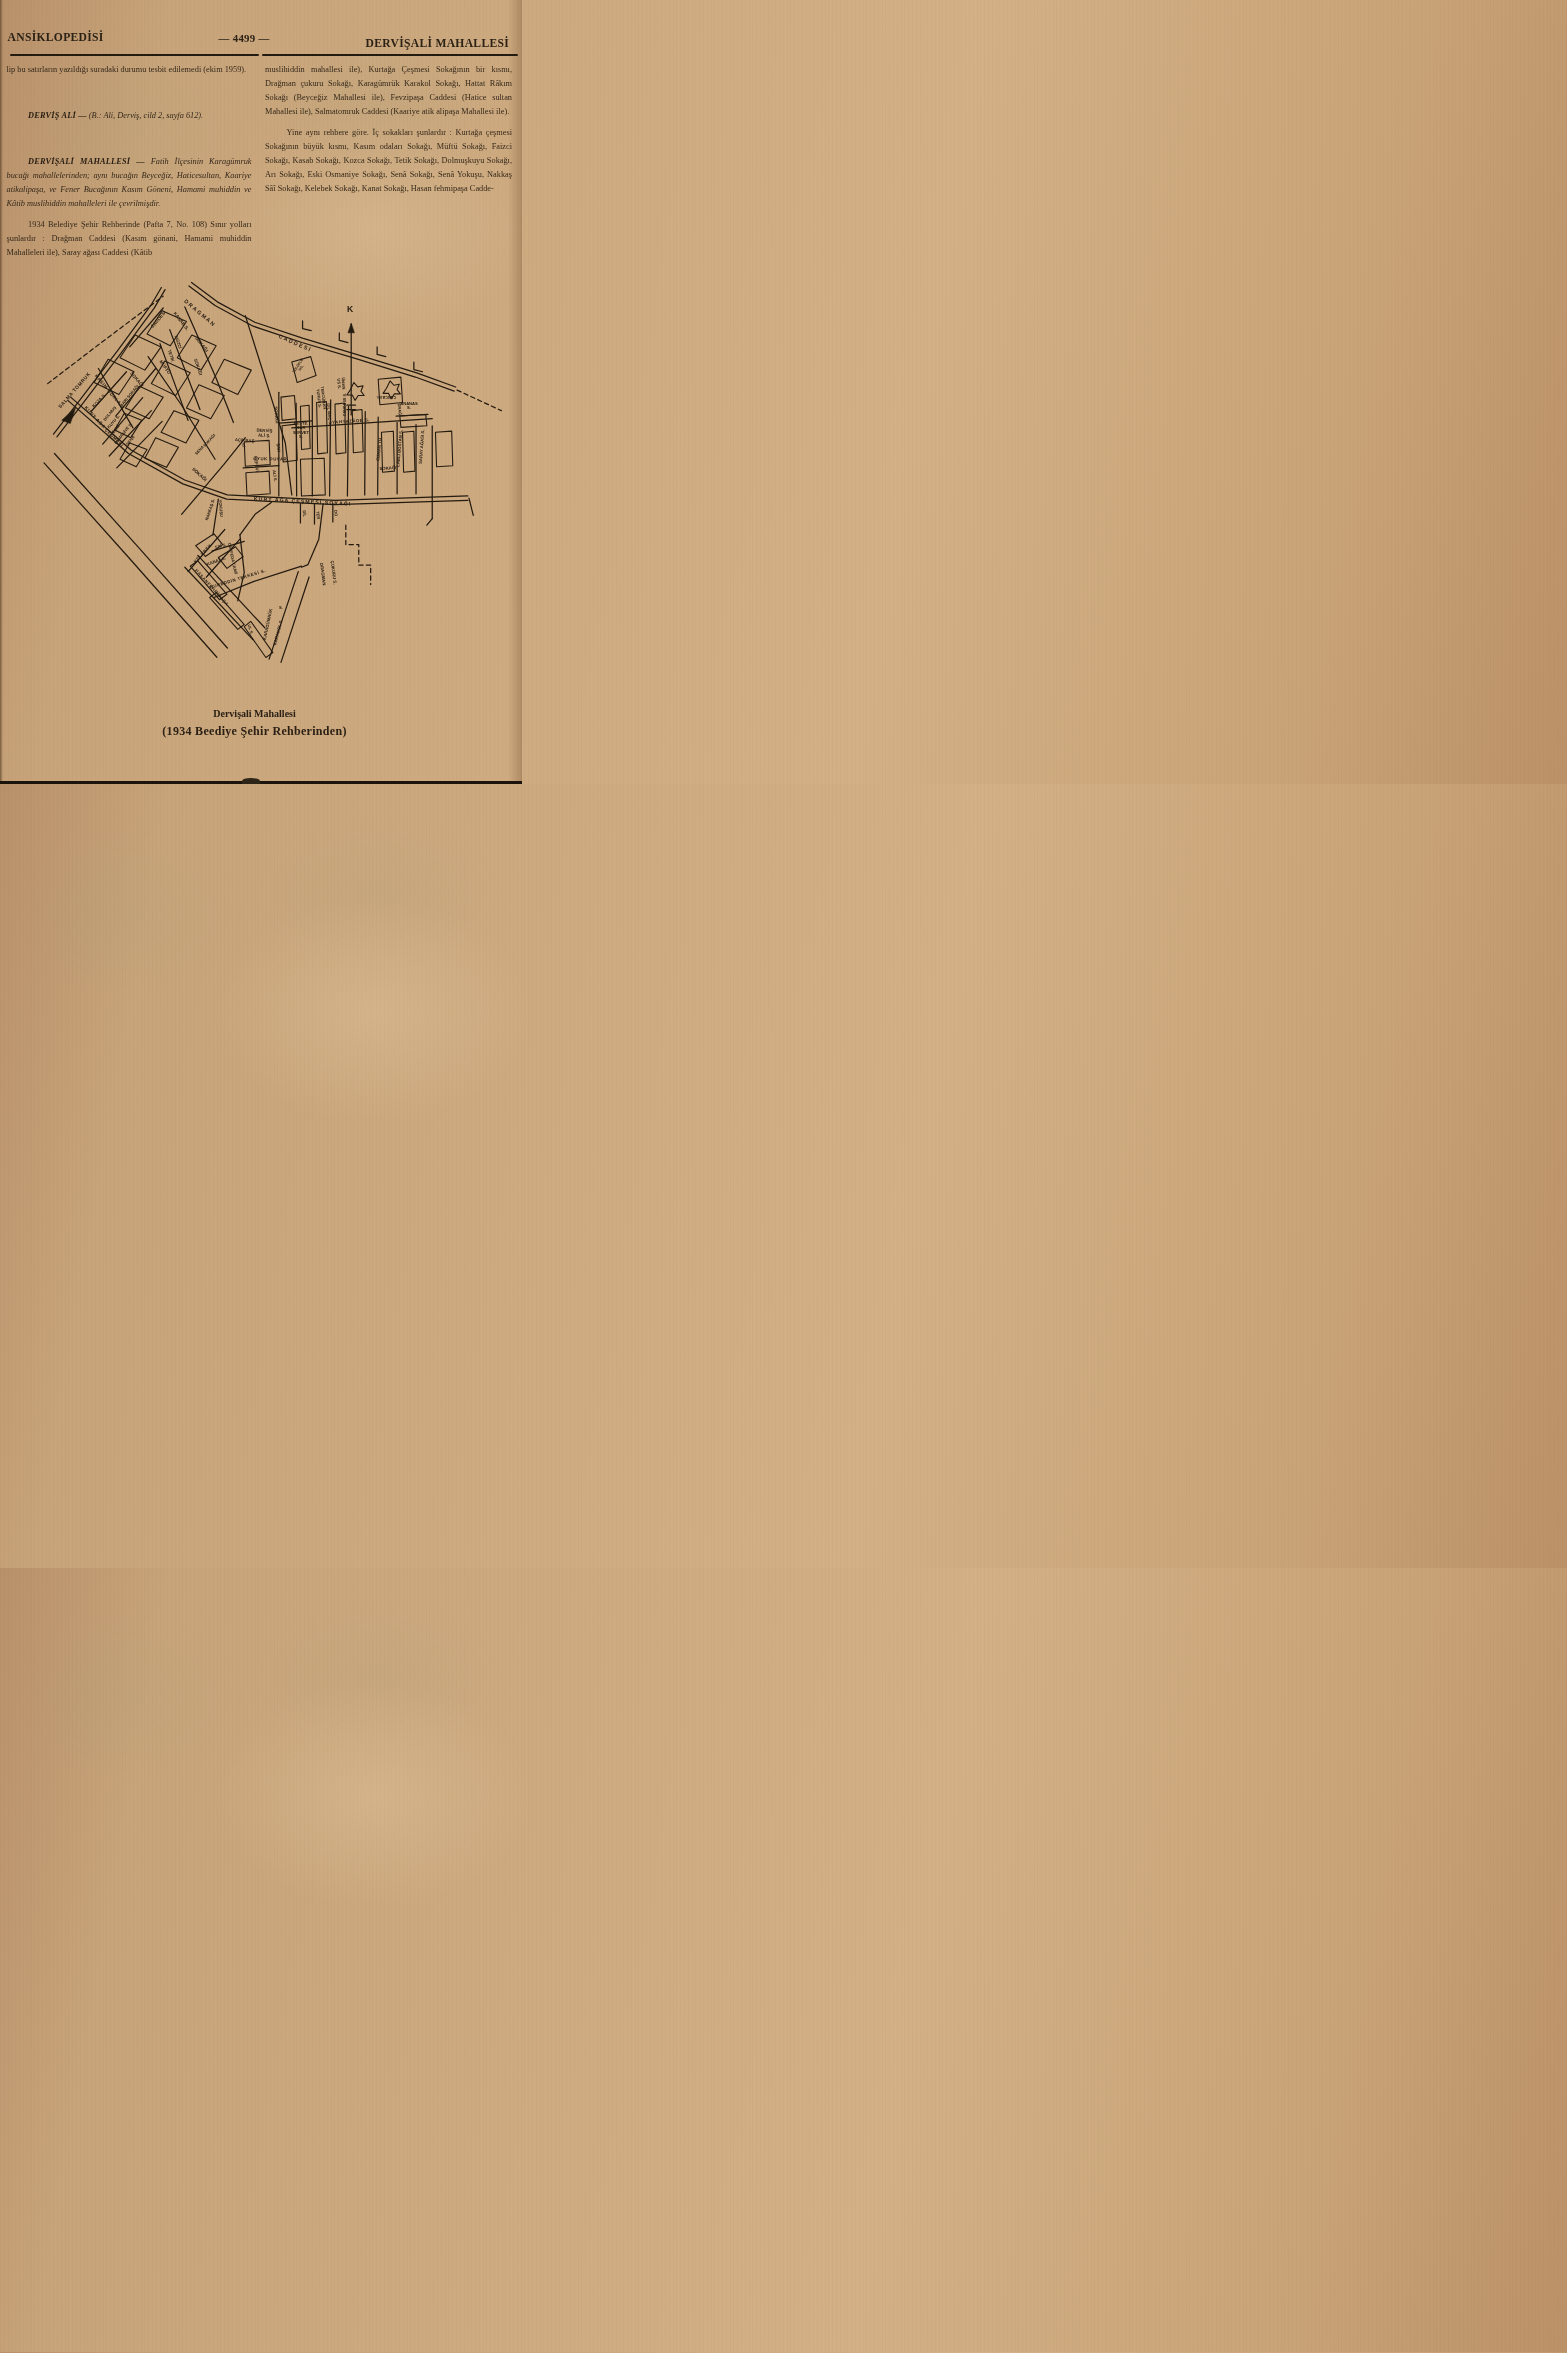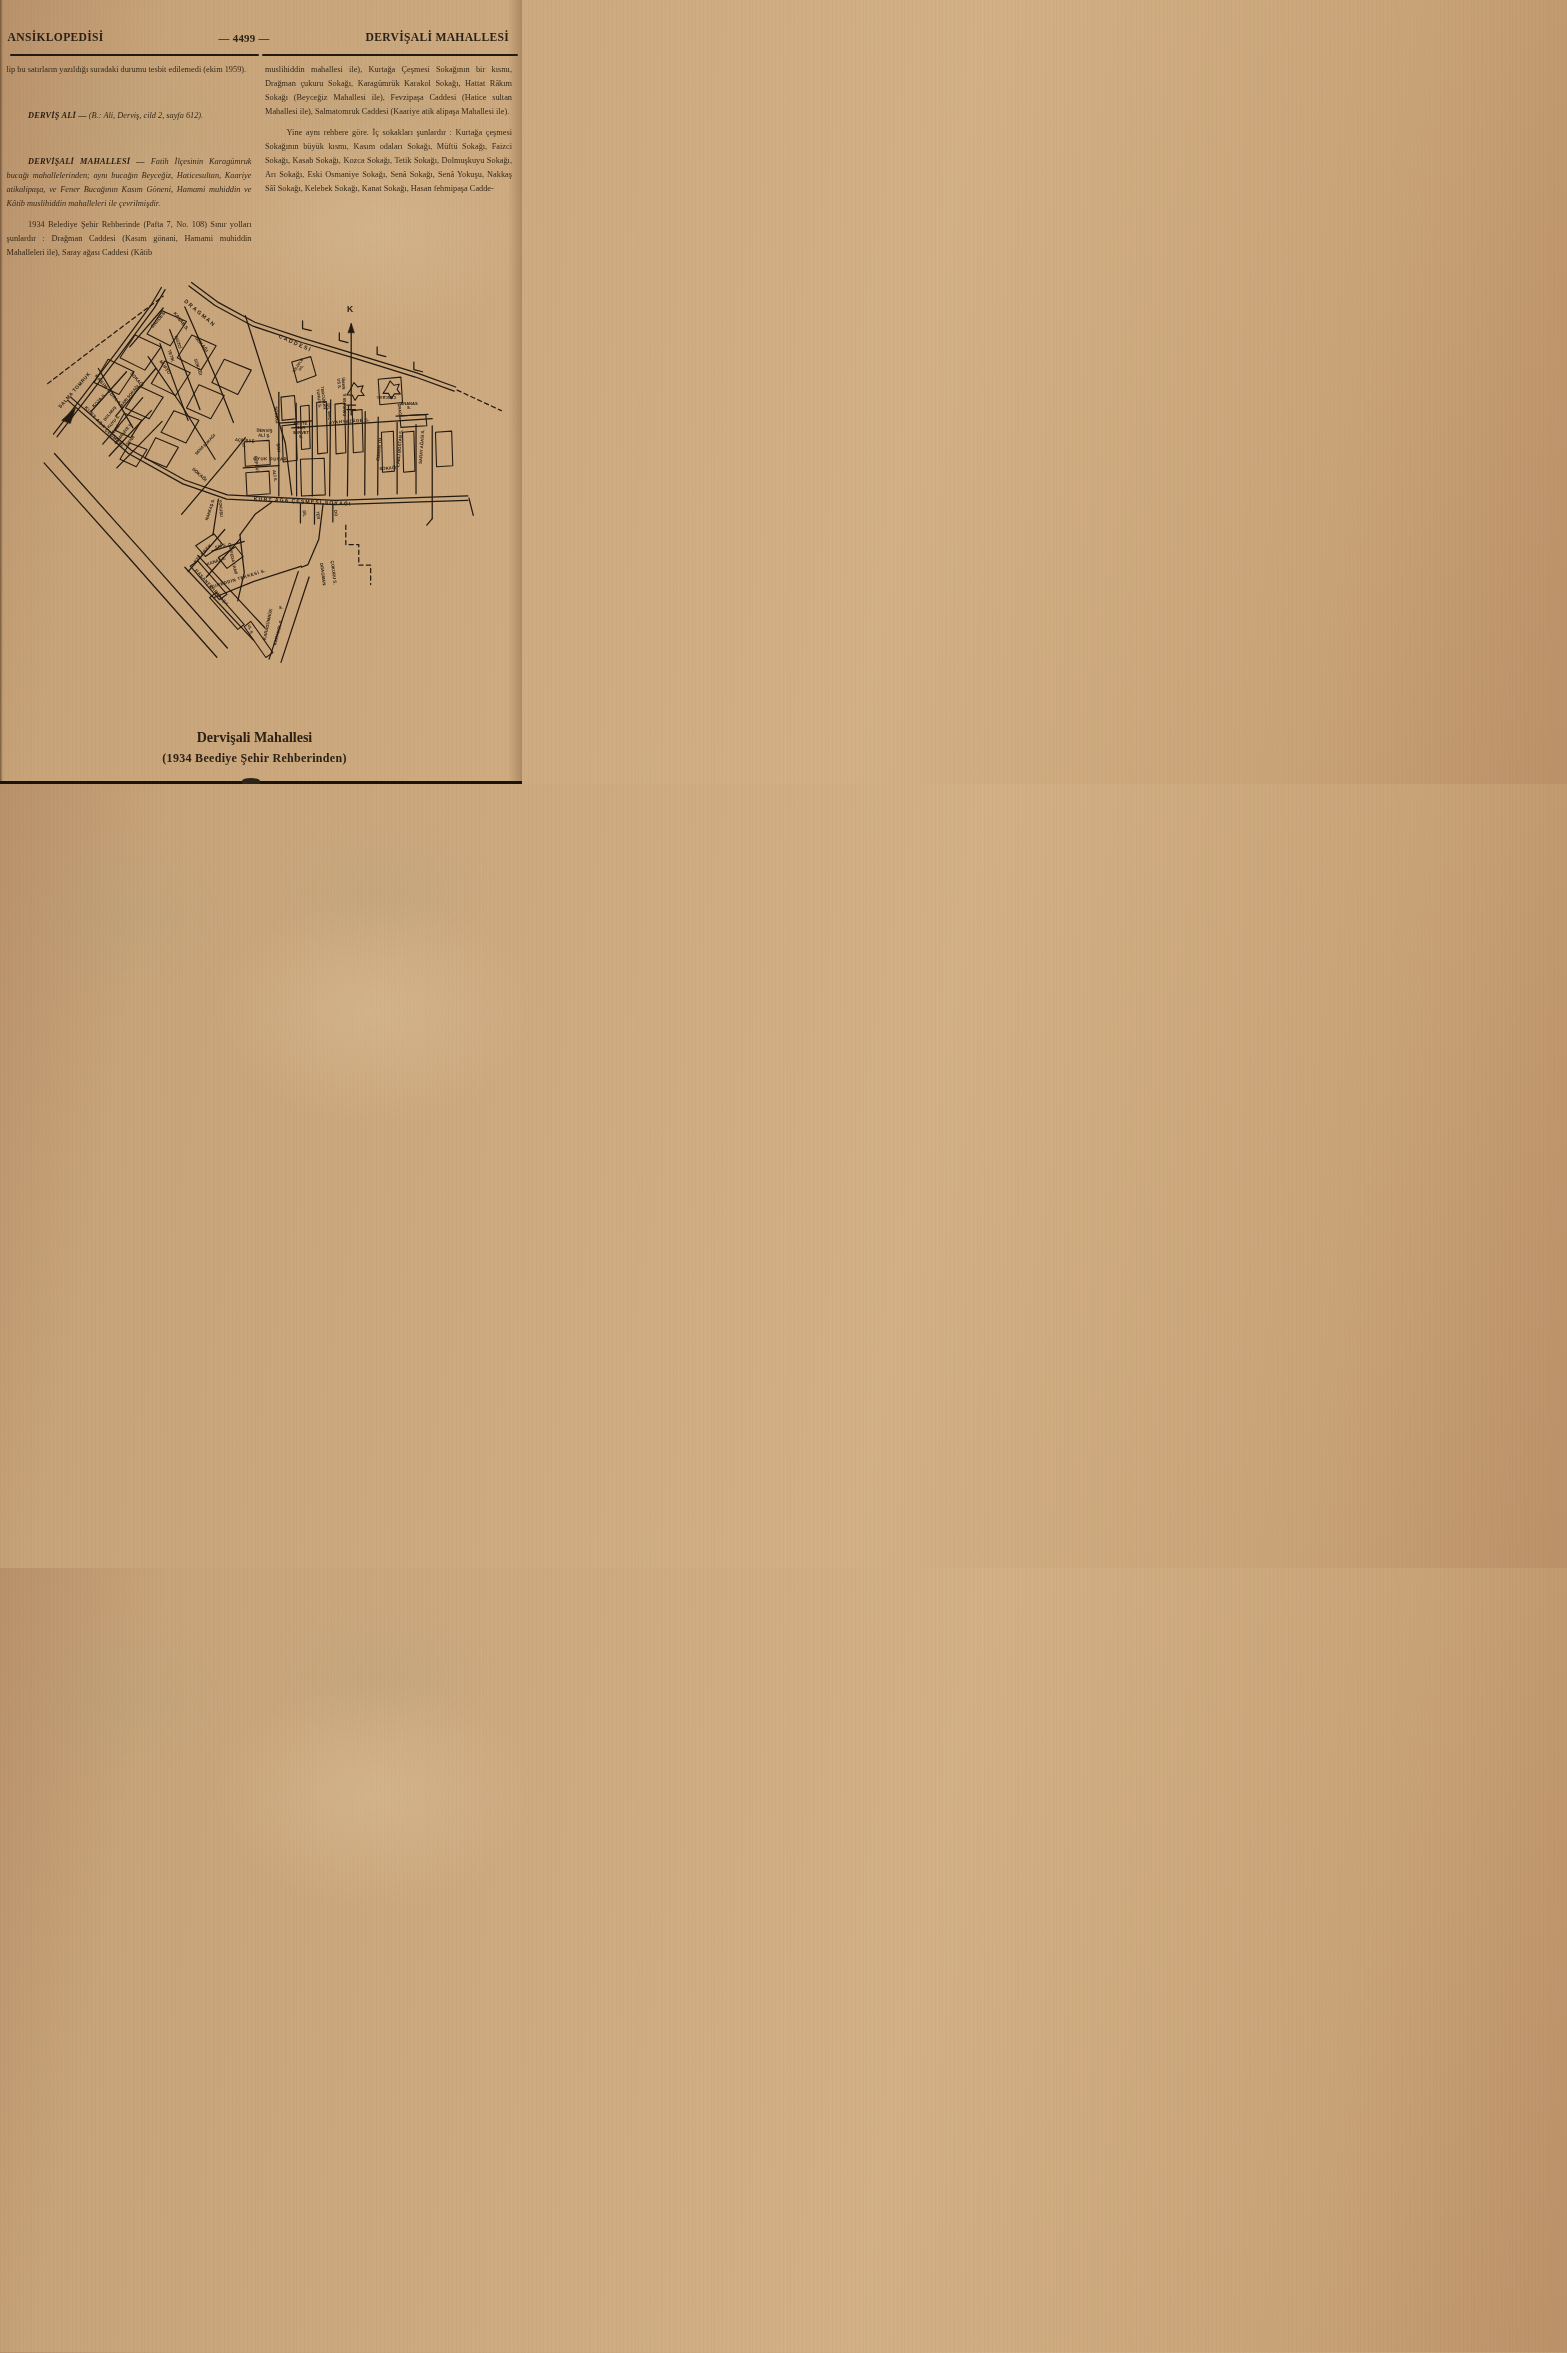--- a/index.html
+++ b/index.html
@@ -18,36 +18,36 @@
     background:linear-gradient(90deg, rgba(60,38,18,.55), rgba(60,38,18,0));}
   .edge-right{position:absolute;right:0;top:0;width:14px;height:100%;
     background:linear-gradient(270deg, rgba(90,55,25,.28), rgba(90,55,25,0));}
   .bottom-strip{position:absolute;left:0;bottom:0;width:100%;height:2.7px;background:#1b140d;}
   .bottom-blob{position:absolute;left:242px;bottom:0;width:18.4px;height:6px;border-radius:50% 50% 0 0;background:#2d2418;}
 
   .header{position:absolute;left:7.6px;right:10.8px;top:31px;height:18.4px;
     font-weight:bold;font-size:11.6px;letter-spacing:0.3px;color:#2b2115;text-decoration:underline;}
   .header .h-left{position:absolute;left:0;top:0;}
   .header .h-center{position:absolute;left:211px;top:1.1px;font-size:10.8px;}
-  .header .h-right{position:absolute;right:2.2px;top:0;}
+  .header .h-right{position:absolute;right:2.2px;top:6px;}
   .rule-a{position:absolute;left:9.7px;top:54px;width:249px;height:2.2px;background:#241b10;border-radius:1.1px;}
   .rule-b{position:absolute;left:262px;top:54px;width:256px;height:2.2px;background:#241b10;border-radius:1.1px;}
 
   .col{position:absolute;top:63px;font-size:8.3px;line-height:14px;text-align:justify;color:#35291a;}
   .col-left{left:6.5px;width:245px;}
   .col-right{left:258px;width:247px;margin-left:7px;}
   .col p{margin:0;}
   .col p.gap-lg{margin-top:32px;font-style:italic;}
   .col p.gap-md{margin-top:7px;}
   .col p.indent{text-indent:2.6em;}
   .col b{letter-spacing:0.2px;color:#2b2014;}
 
   .map-wrap{position:absolute;left:0;top:281px;width:522px;height:417px;}
   .caption{position:absolute;left:130px;top:708px;width:249px;text-align:center;color:#2b2115;}
-  .caption .cap1{font-weight:bold;font-size:14px;margin-top:22px;}
+  .caption .cap1{font-weight:bold;font-size:10px;}
   .caption .cap2{font-weight:bold;font-size:12px;margin-top:4.9px;letter-spacing:0.3px;}
 </style>
 </head>
 <body>
 
 <div class="edge-left"></div>
 <div class="edge-right"></div>
 
 <div class="header">
   <span class="h-left">ANSİKLOPEDİSİ</span>

